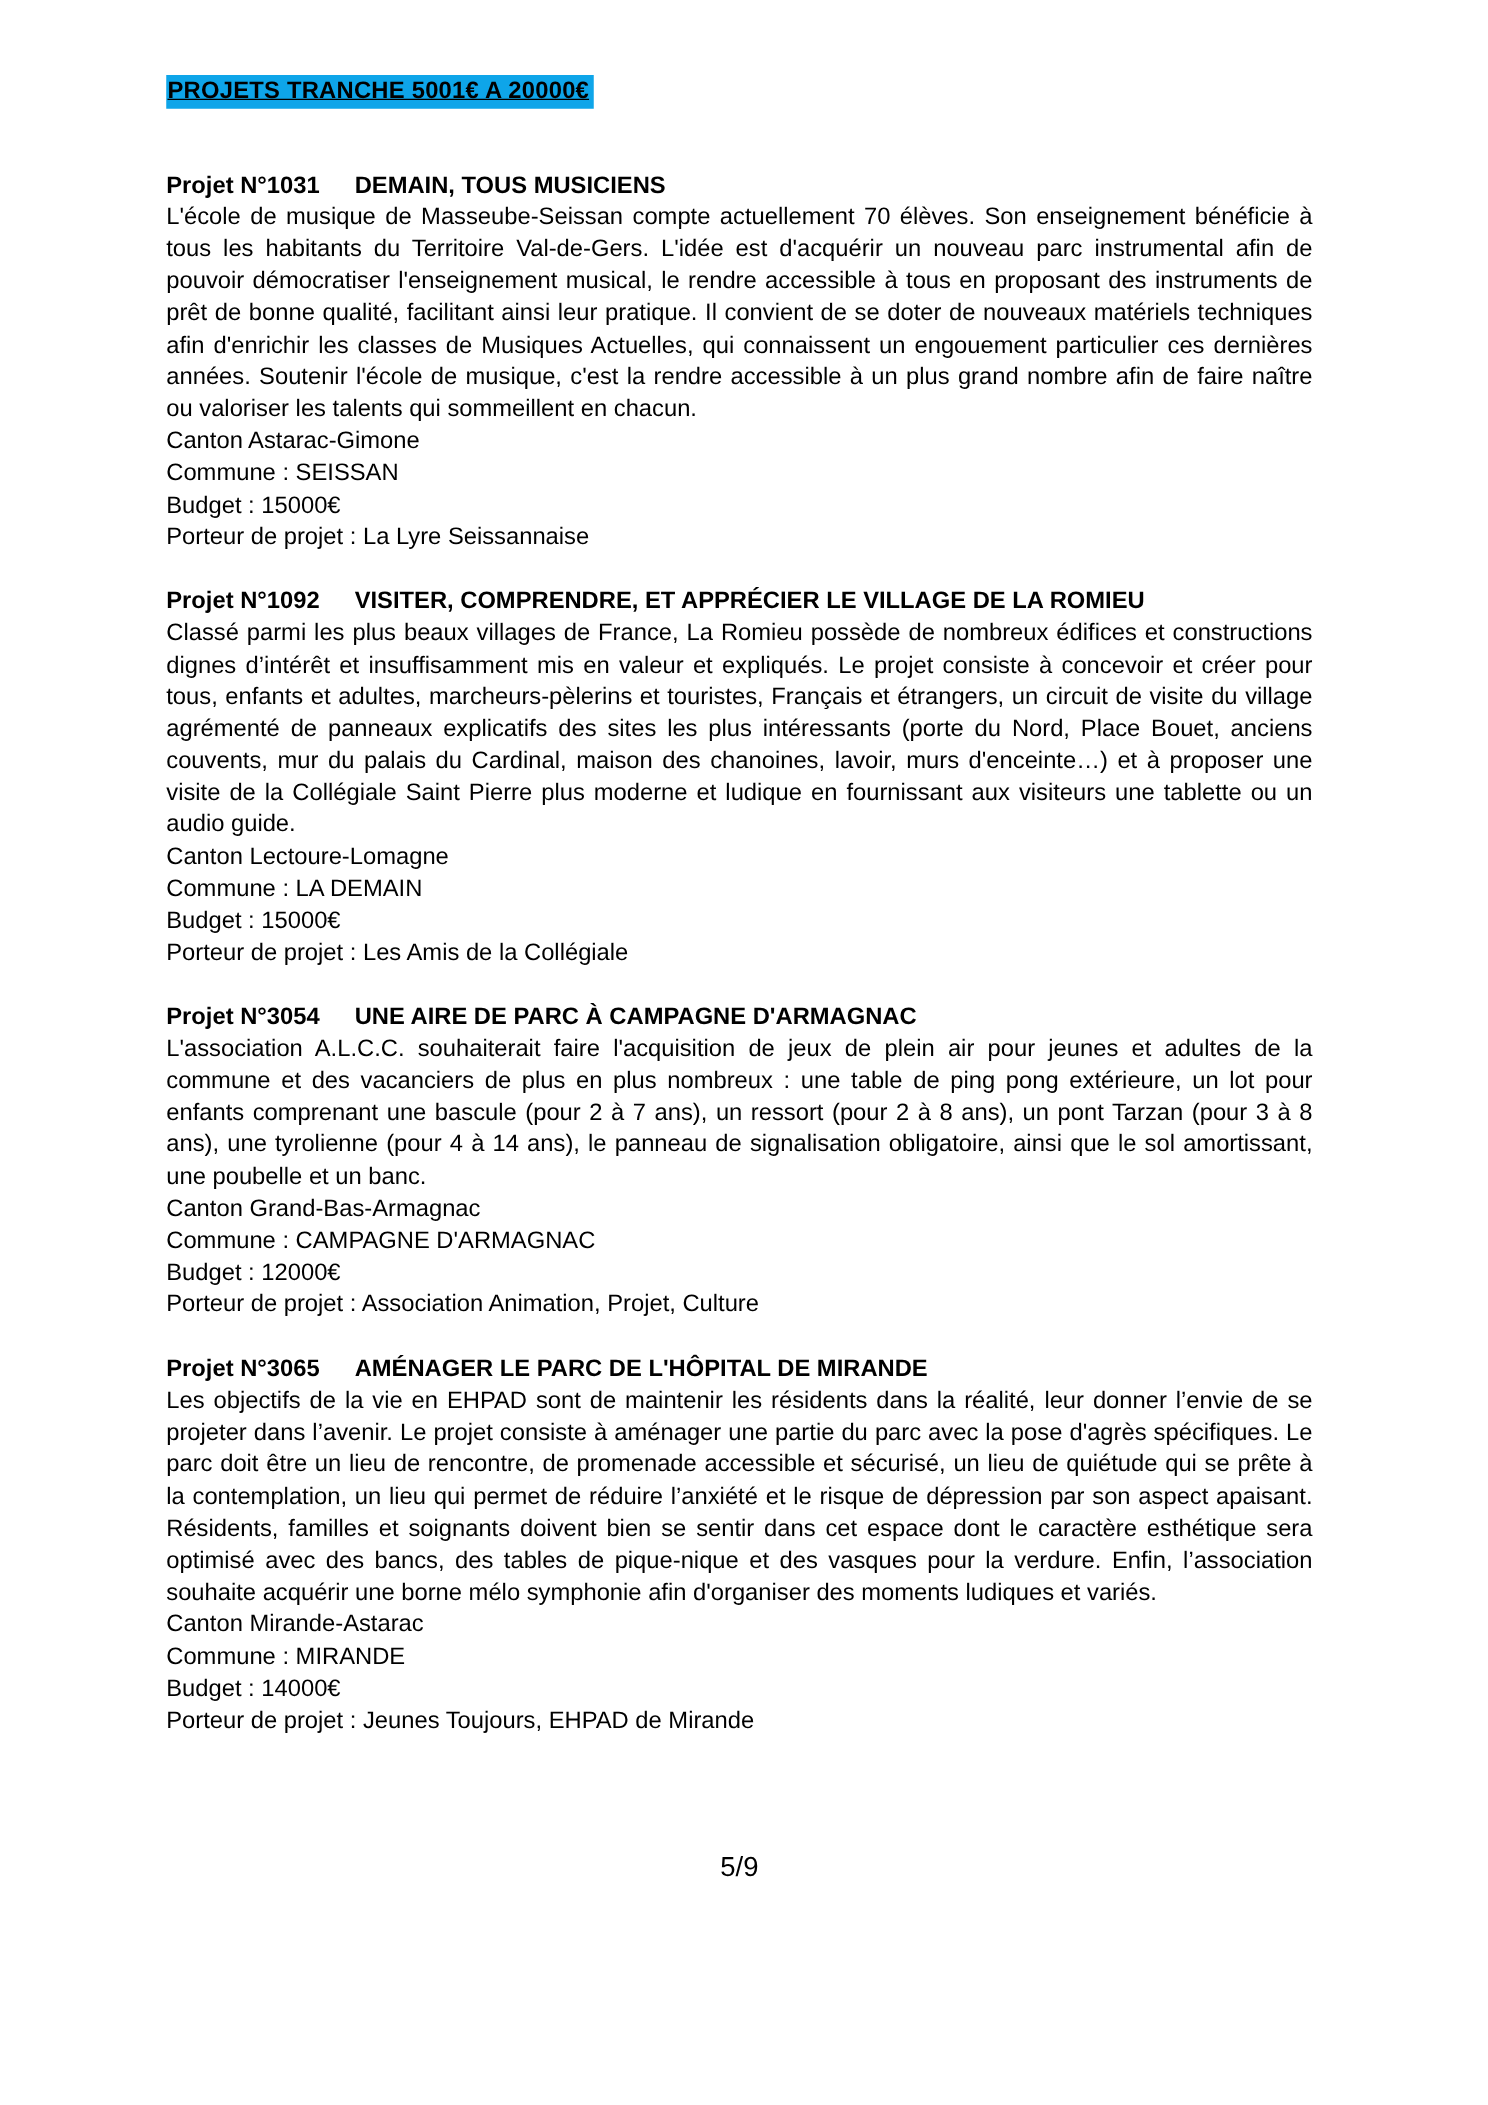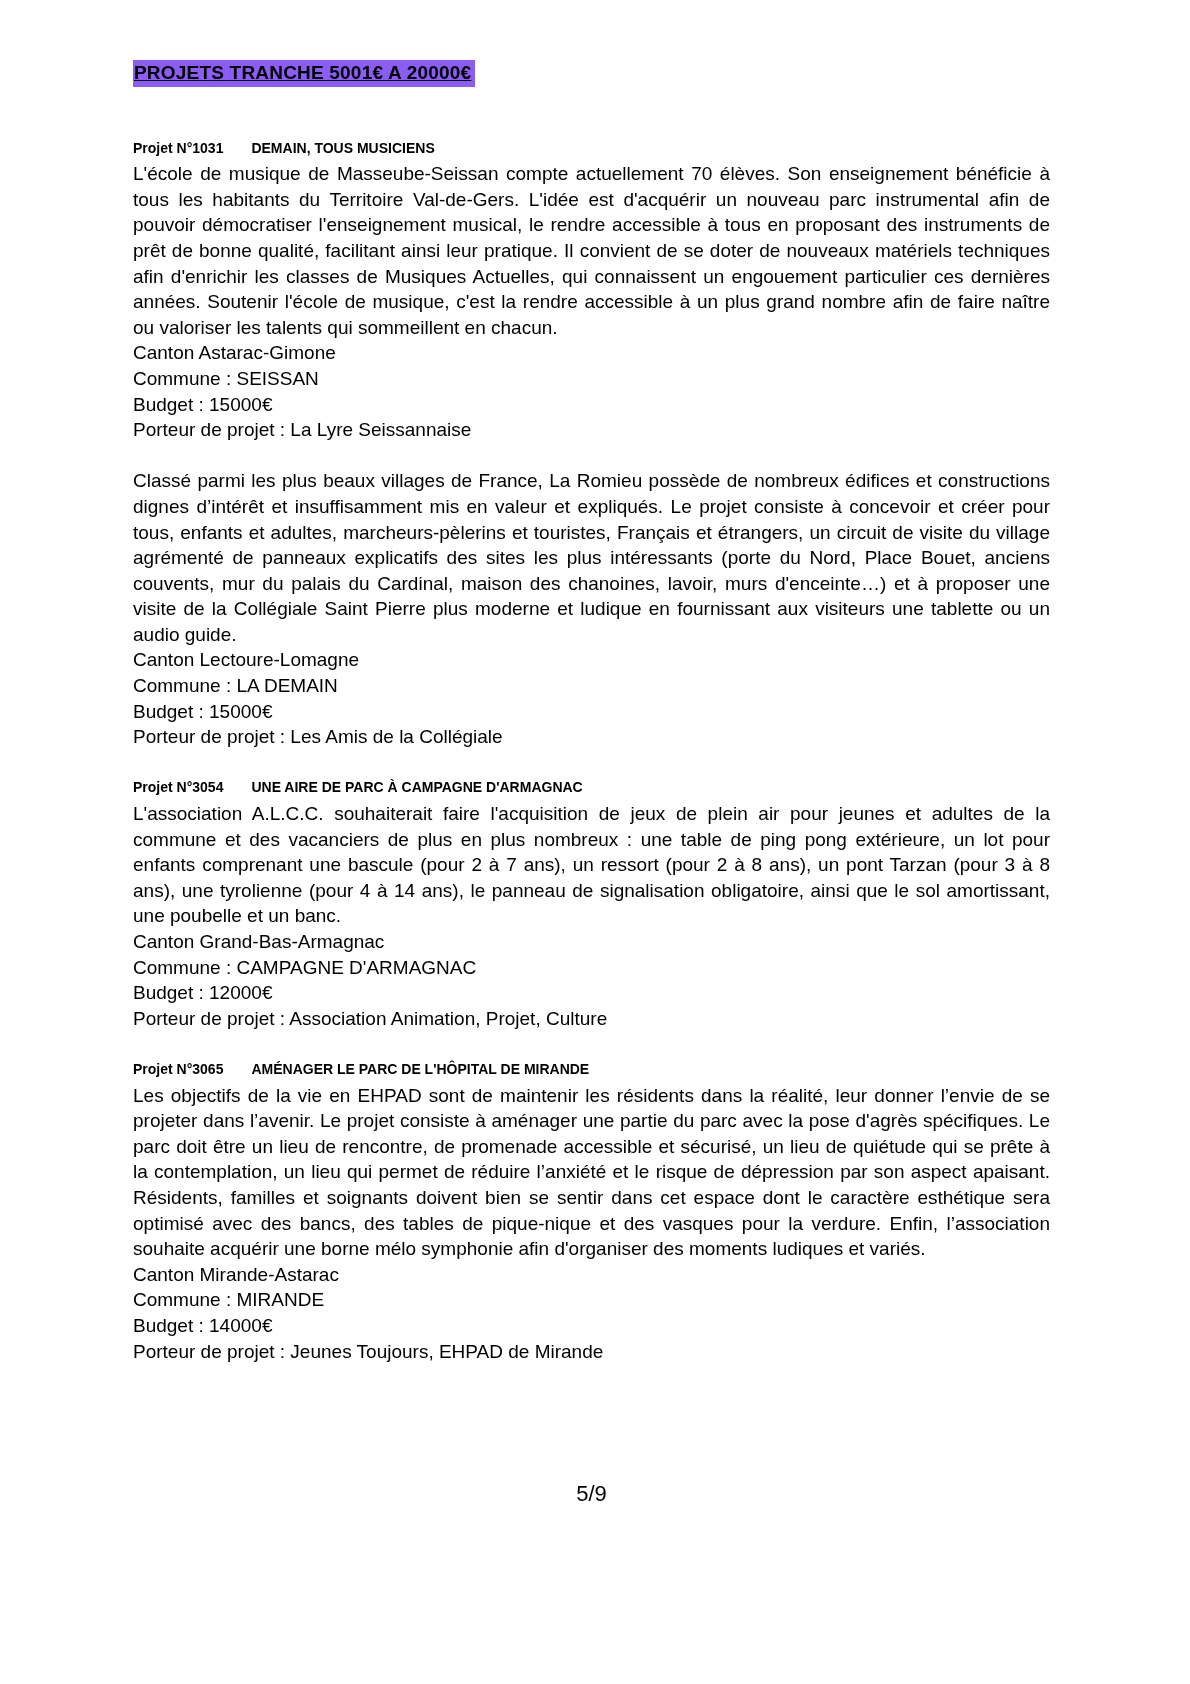--- a/index.html
+++ b/index.html
@@ -15,31 +15,31 @@
     width: 1190px;
     height: 1684px;
     background: #ffffff;
     padding: 60px 140px 0 133px;
     font-size: 19px;
     line-height: 25.6px;
     overflow: hidden;
   }
   .doc-title {
     display: inline-block;
-    background: #8b5cf6;
+    background: #0ea5e9;
     font-weight: bold;
     text-decoration: underline;
     padding: 0 4px 1px 1px;
     letter-spacing: 0.2px;
   }
   .project { margin-top: 25.6px; }
   .project.first { margin-top: 49px; }
   .project-header {
     font-weight: bold;
-    font-size: 14px;
+    font-size: 19px;
     line-height: 25.6px;
   }
   .project-number { margin-right: 28px; }
   .project-desc {
     text-align: justify;
     text-justify: inter-word;
   }
   .meta { font-weight: normal; }
   .footer {
     position: absolute;
@@ -64,20 +64,23 @@
       <span class="project-number">Projet N°1031</span><span class="project-title">DEMAIN, TOUS MUSICIENS</span>
     </h2>
     <p class="project-desc">L'école de musique de Masseube-Seissan compte actuellement 70 élèves. Son enseignement bénéficie à tous les habitants du Territoire Val-de-Gers. L'idée est d'acquérir un nouveau parc instrumental afin de pouvoir démocratiser l'enseignement musical, le rendre accessible à tous en proposant des instruments de prêt de bonne qualité, facilitant ainsi leur pratique. Il convient de se doter de nouveaux matériels techniques afin d'enrichir les classes de Musiques Actuelles, qui connaissent un engouement particulier ces dernières années. Soutenir l'école de musique, c'est la rendre accessible à un plus grand nombre afin de faire naître ou valoriser les talents qui sommeillent en chacun.</p>
     <p class="meta">Canton Astarac-Gimone</p>
     <p class="meta">Commune : SEISSAN</p>
     <p class="meta">Budget : 15000€</p>
     <p class="meta">Porteur de projet : La Lyre Seissannaise</p>
   </section>
 
   <section class="project">
+    <h2 class="project-header">
+      <span class="project-number">Projet N°1092</span><span class="project-title">VISITER, COMPRENDRE, ET APPRÉCIER LE VILLAGE DE LA ROMIEU</span>
+    </h2>
     <p class="project-desc">Classé parmi les plus beaux villages de France, La Romieu possède de nombreux édifices et constructions dignes d’intérêt et insuffisamment mis en valeur et expliqués. Le projet consiste à concevoir et créer pour tous, enfants et adultes, marcheurs-pèlerins et touristes, Français et étrangers, un circuit de visite du village agrémenté de panneaux explicatifs des sites les plus intéressants (porte du Nord, Place Bouet, anciens couvents, mur du palais du Cardinal, maison des chanoines, lavoir, murs d'enceinte…) et à proposer une visite de la Collégiale Saint Pierre plus moderne et ludique en fournissant aux visiteurs une tablette ou un audio guide.</p>
     <p class="meta">Canton Lectoure-Lomagne</p>
     <p class="meta">Commune : LA DEMAIN</p>
     <p class="meta">Budget : 15000€</p>
     <p class="meta">Porteur de projet : Les Amis de la Collégiale</p>
   </section>
 
   <section class="project">
     <h2 class="project-header">
       <span class="project-number">Projet N°3054</span><span class="project-title">UNE AIRE DE PARC À CAMPAGNE D'ARMAGNAC</span>

